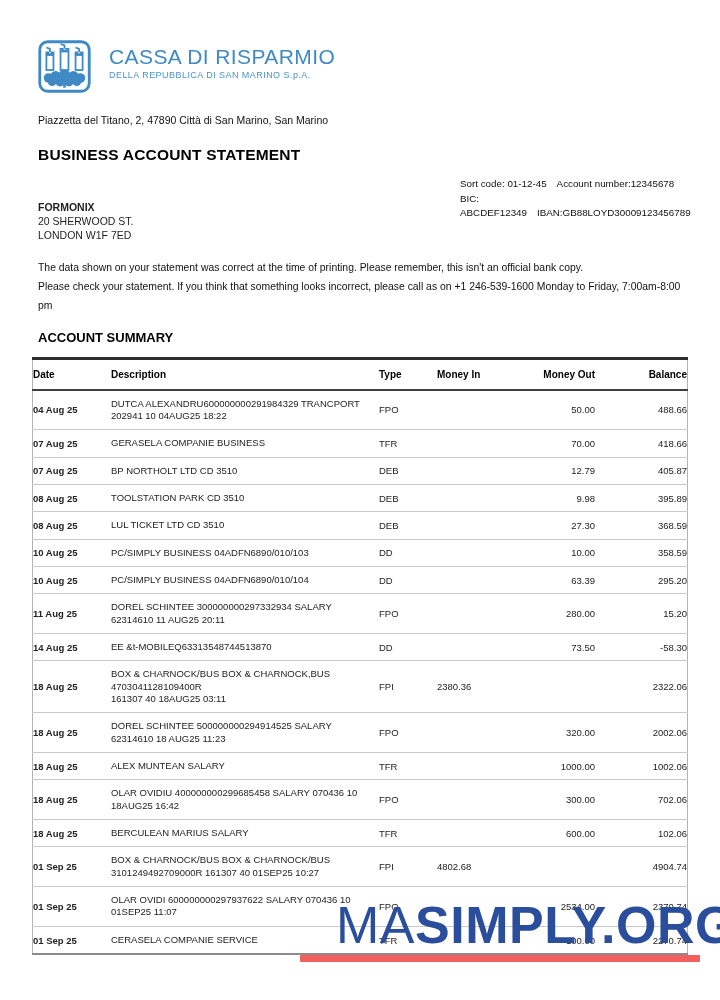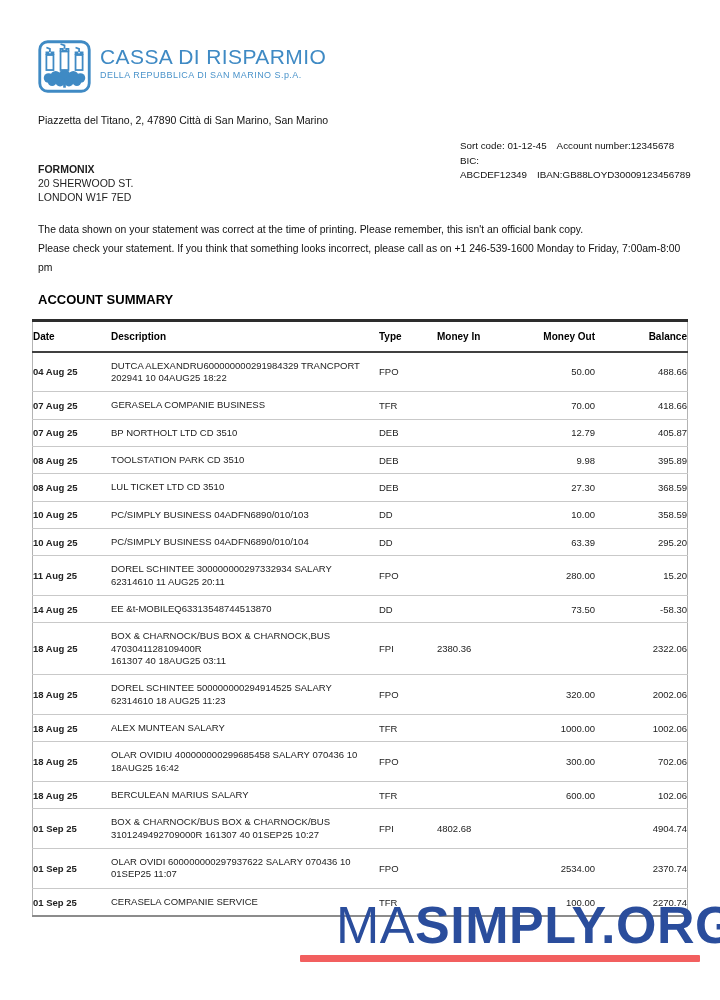--- a/index.html
+++ b/index.html
@@ -9,21 +9,21 @@
     margin:0 auto;
     background:#ffffff;
     font-family:"Liberation Sans", sans-serif;
     color:#1e1e1e;
     overflow:hidden;
     box-sizing:border-box;
   }
   .content{padding:40px 32px 0 38px;}
 
   
-  .logo-row{display:flex;align-items:flex-start;gap:9px;}
+  .logo-row{display:flex;align-items:flex-start;gap:18px;}
   .logo-badge{width:53px;height:53px;flex:0 0 auto;}
   .bank-names{padding-top:6px;}
   .bank-name{font-size:21px;line-height:1;color:#3f8ac4;letter-spacing:.4px;}
   .bank-subtitle{font-size:9px;line-height:1;color:#4a93ca;letter-spacing:.45px;margin-top:4px;}
 
   .bank-address{margin-top:21px;font-size:10.5px;color:#111;}
 
   .doc-title{margin:20px 0 0 0;font-size:15.5px;font-weight:bold;letter-spacing:.2px;color:#000;}
 
   
@@ -129,20 +129,21 @@
         </svg>
       </span>
       <div class="bank-names">
         <div class="bank-name">CASSA DI RISPARMIO</div>
         <div class="bank-subtitle">DELLA REPUBBLICA DI SAN MARINO S.p.A.</div>
       </div>
     </div>
 
     <div class="bank-address">Piazzetta del Titano, 2, 47890 Città di San Marino, San Marino</div>
 
+    <h1 class="doc-title">BUSINESS ACCOUNT STATEMENT</h1>
 
     <div class="info-row">
       <div class="recipient">
         <div class="recipient-name">FORMONIX</div>
         <div>20 SHERWOOD ST.</div>
         <div>LONDON W1F 7ED</div>
       </div>
       <div class="account-info">
         <div class="line">
           <span>Sort code: 01-12-45</span><span>Account number:12345678</span>

